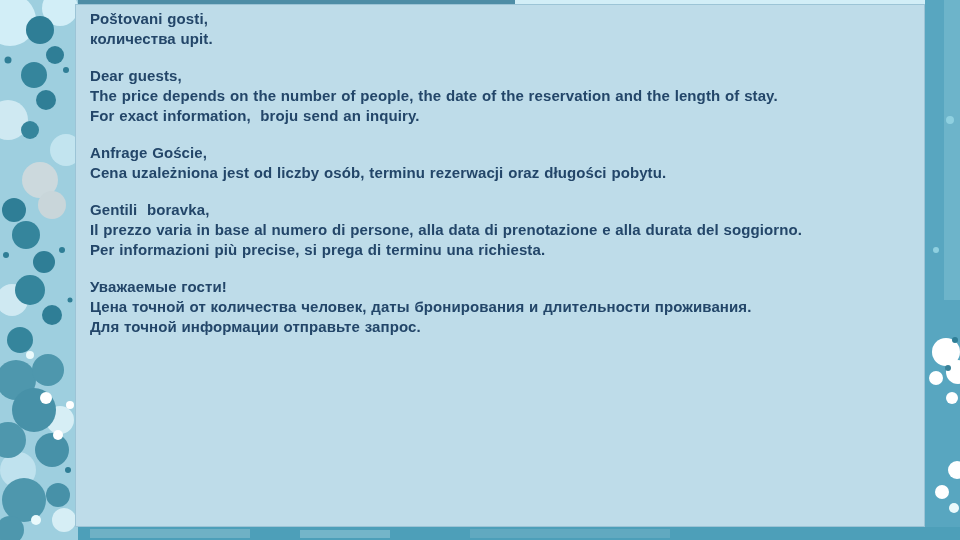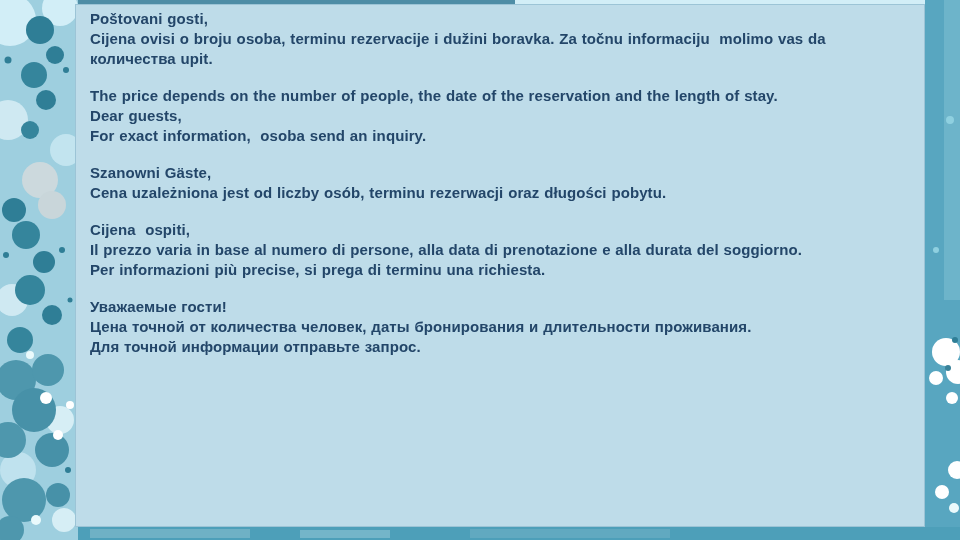--- a/index.html
+++ b/index.html
@@ -98,39 +98,38 @@
   <circle cx="942" cy="492" r="7" fill="#ffffff"></circle>
   <circle cx="954" cy="508" r="5" fill="#eafafc"></circle>
   <circle cx="936" cy="250" r="3" fill="#8fd0e0"></circle>
   <circle cx="950" cy="120" r="4" fill="#8fd0e0"></circle>
 </svg>
 
 <div class="notice-panel">
 
   <div class="notice-section">
     <div class="line">Poštovani gosti,</div>
-    <div class="line">Cijena ovisi o broju osoba, terminu rezervacije i dužini boravka. Za točnu informaciju  molimo vas da</div>
     <div class="line">количества upit.</div>
   </div>
 
   <div class="notice-section">
+    <div class="line">Dear guests,</div>
     <div class="line">The price depends on the number of people, the date of the reservation and the length of stay.</div>
-    <div class="line">Dear guests,</div>
-    <div class="line">For exact information,  osoba send an inquiry.</div>
+    <div class="line">For exact information,  broju send an inquiry.</div>
   </div>
 
 
   <div class="notice-section">
-    <div class="line">Szanowni Gäste,</div>
+    <div class="line">Anfrage Goście,</div>
     <div class="line">Cena uzależniona jest od liczby osób, terminu rezerwacji oraz długości pobytu.</div>
   </div>
 
 
   <div class="notice-section">
-    <div class="line">Cijena  ospiti,</div>
+    <div class="line">Gentili  boravka,</div>
     <div class="line">Il prezzo varia in base al numero di persone, alla data di prenotazione e alla durata del soggiorno.</div>
     <div class="line">Per informazioni più precise, si prega di terminu una richiesta.</div>
   </div>
 
   <div class="notice-section">
     <div class="line">Уважаемые гости!</div>
     <div class="line">Цена точной от количества человек, даты бронирования и длительности проживания.</div>
     <div class="line">Для точной информации отправьте запрос.</div>
   </div>
 

